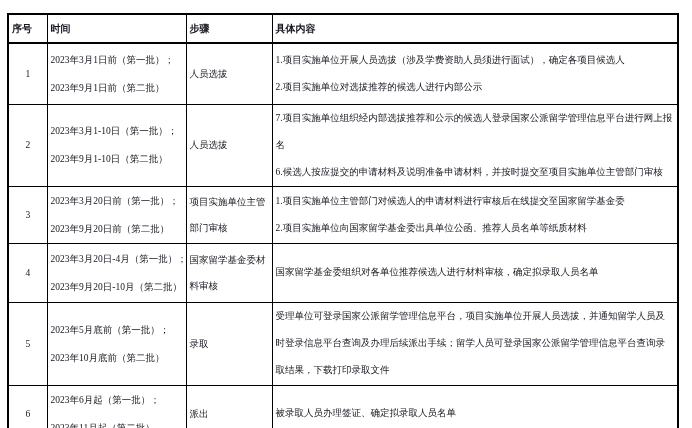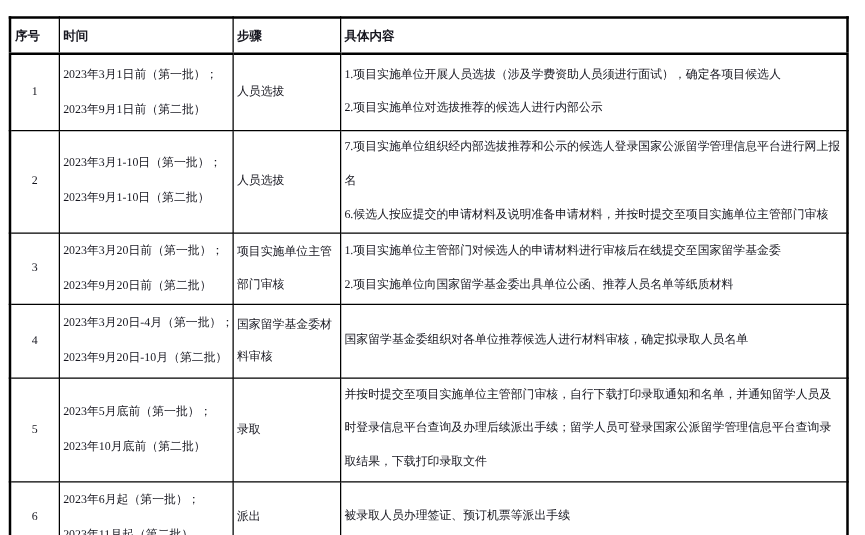--- a/index.html
+++ b/index.html
@@ -142,31 +142,31 @@
         <tr>
           <td class="no-cell">5</td>
           <td>
             <div class="time-line">2023年5月底前（第一批）；</div>
             <div class="time-line">2023年10月底前（第二批）</div>
           </td>
           <td>
             <div class="step-text">录取</div>
           </td>
           <td>
-            <div class="content-line">并按时提交至项目实施单位主管部门审核，自行下载打印录取通知和名单，并通知留学人员及时登录信息平台查询及办理后续派出手续；留学人员可登录国家公派留学管理信息平台查询录取结果，下载打印录取文件</div>
+            <div class="content-line">受理单位可登录国家公派留学管理信息平台，项目实施单位开展人员选拔，并通知留学人员及时登录信息平台查询及办理后续派出手续；留学人员可登录国家公派留学管理信息平台查询录取结果，下载打印录取文件</div>
           </td>
         </tr>
         <tr>
           <td class="no-cell">6</td>
           <td>
             <div class="time-line">2023年6月起（第一批）；</div>
             <div class="time-line">2023年11月起（第二批）</div>
           </td>
           <td>
             <div class="step-text">派出</div>
           </td>
           <td>
-            <div class="content-line">被录取人员办理签证、预订机票等派出手续</div>
+            <div class="content-line">被录取人员办理签证、确定拟录取人员名单</div>
           </td>
         </tr>
       </tbody>
   </table>
 </div>
 
 </body></html>

